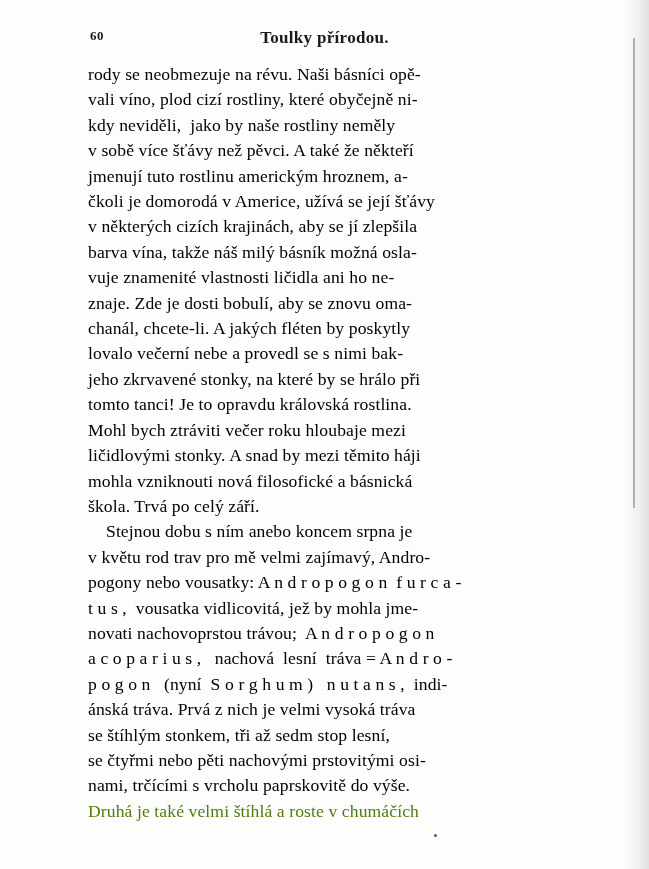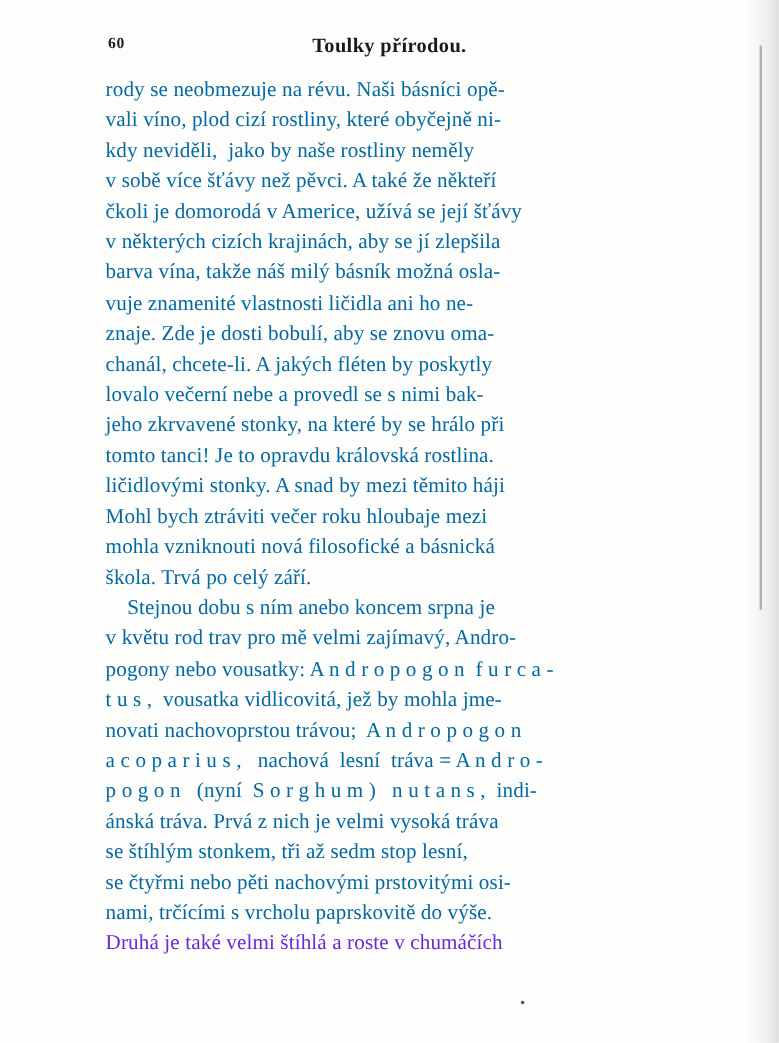--- a/index.html
+++ b/index.html
@@ -66,24 +66,24 @@
     position: absolute;
     top: 62px;
     left: 88px;
     width: 470px;
   }
   .ln {
     font-size: 17.6px;
     line-height: 25.4px;
     white-space: pre;
     letter-spacing: 0.1px;
-    color: #0369a1;
+    color: #000000;
   }
   .faded {
-    color: #6d28d9;
+    color: #4d7c0f;
   }
   .dot-artifact {
     position: absolute;
     left: 434px;
     top: 834px;
     width: 3px;
     height: 3px;
     border-radius: 50%;
     background: #555;
   }
@@ -99,31 +99,32 @@
     <div class="folio">60</div>
     <div class="running-title">Toulky přírodou.</div>
   </div>
 
   <div class="body-text">
 
     <div class="ln">rody se neobmezuje na révu. Naši básníci opě-</div>
     <div class="ln">vali víno, plod cizí rostliny, které obyčejně ni-</div>
     <div class="ln">kdy neviděli,  jako by naše rostliny neměly</div>
     <div class="ln">v sobě více šťávy než pěvci. A také že někteří</div>
+    <div class="ln">jmenují tuto rostlinu americkým hroznem, a-</div>
     <div class="ln">čkoli je domorodá v Americe, užívá se její šťávy</div>
     <div class="ln">v některých cizích krajinách, aby se jí zlepšila</div>
     <div class="ln">barva vína, takže náš milý básník možná osla-</div>
     <div class="ln">vuje znamenité vlastnosti ličidla ani ho ne-</div>
     <div class="ln">znaje. Zde je dosti bobulí, aby se znovu oma-</div>
     <div class="ln">chanál, chcete-li. A jakých fléten by poskytly</div>
     <div class="ln">lovalo večerní nebe a provedl se s nimi bak-</div>
     <div class="ln">jeho zkrvavené stonky, na které by se hrálo při</div>
     <div class="ln">tomto tanci! Je to opravdu královská rostlina.</div>
+    <div class="ln">Mohl bych ztráviti večer roku hloubaje mezi</div>
     <div class="ln">ličidlovými stonky. A snad by mezi těmito háji</div>
-    <div class="ln">Mohl bych ztráviti večer roku hloubaje mezi</div>
     <div class="ln">mohla vzniknouti nová filosofické a básnická</div>
     <div class="ln">škola. Trvá po celý září.</div>
 
     <div class="ln">    Stejnou dobu s ním anebo koncem srpna je</div>
     <div class="ln">v květu rod trav pro mě velmi zajímavý, Andro-</div>
     <div class="ln">pogony nebo vousatky: A n d r o p o g o n  f u r c a -</div>
     <div class="ln">t u s ,  vousatka vidlicovitá, jež by mohla jme-</div>
     <div class="ln">novati nachovoprstou trávou;  A n d r o p o g o n</div>
     <div class="ln">a c o p a r i u s ,   nachová  lesní  tráva = A n d r o -</div>
     <div class="ln">p o g o n   (nyní  S o r g h u m )   n u t a n s ,  indi-</div>

